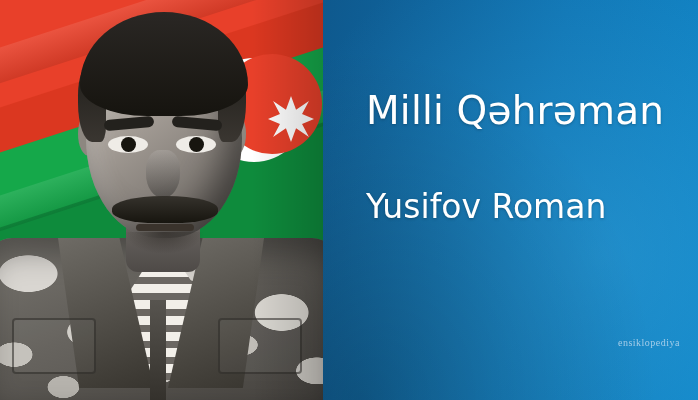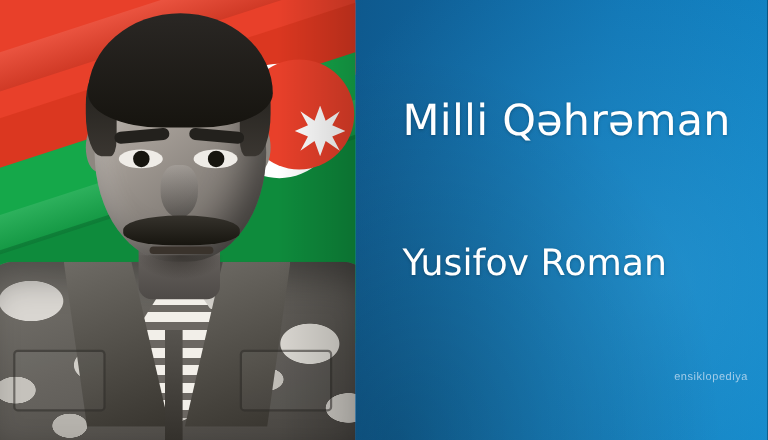--- a/index.html
+++ b/index.html
@@ -164,33 +164,32 @@
     font-family:"DejaVu Sans", sans-serif;
     text-shadow:0 1px 3px rgba(0,0,0,.25);
     white-space:nowrap;
   }
   #hero-name {
     position:absolute; left:366px; top:188px;
     color:#ffffff; font-size:33px; font-weight:400; line-height:1.17;
     font-family:"DejaVu Sans", sans-serif;
     text-shadow:0 1px 3px rgba(0,0,0,.25);
     white-space:nowrap;
-    margin-top:32px;
   }
 
   
   #logo { position:absolute; left:575px; top:336px; width:105px; height:36px; }
   #logo-main {
     color:#ffffff; font-size:29px; line-height:1; letter-spacing:-0.5px;
     font-family:"DejaVu Sans", sans-serif; font-weight:300;
     text-align:right; opacity:.96;
   }
   #logo-sub {
     color:#bcd9ef; font-size:10px; letter-spacing:.5px; text-align:right;
-    font-family:Liberation Sans, sans-serif; margin-top:1px; opacity:.85;
+    font-family:Liberation Serif, serif; margin-top:1px; opacity:.85;
   }
 </style>
 </head>
 <body>
 
 <div id="banner">
 
   <div id="info-panel"></div>
   <div id="panel-vignette"></div>
 

